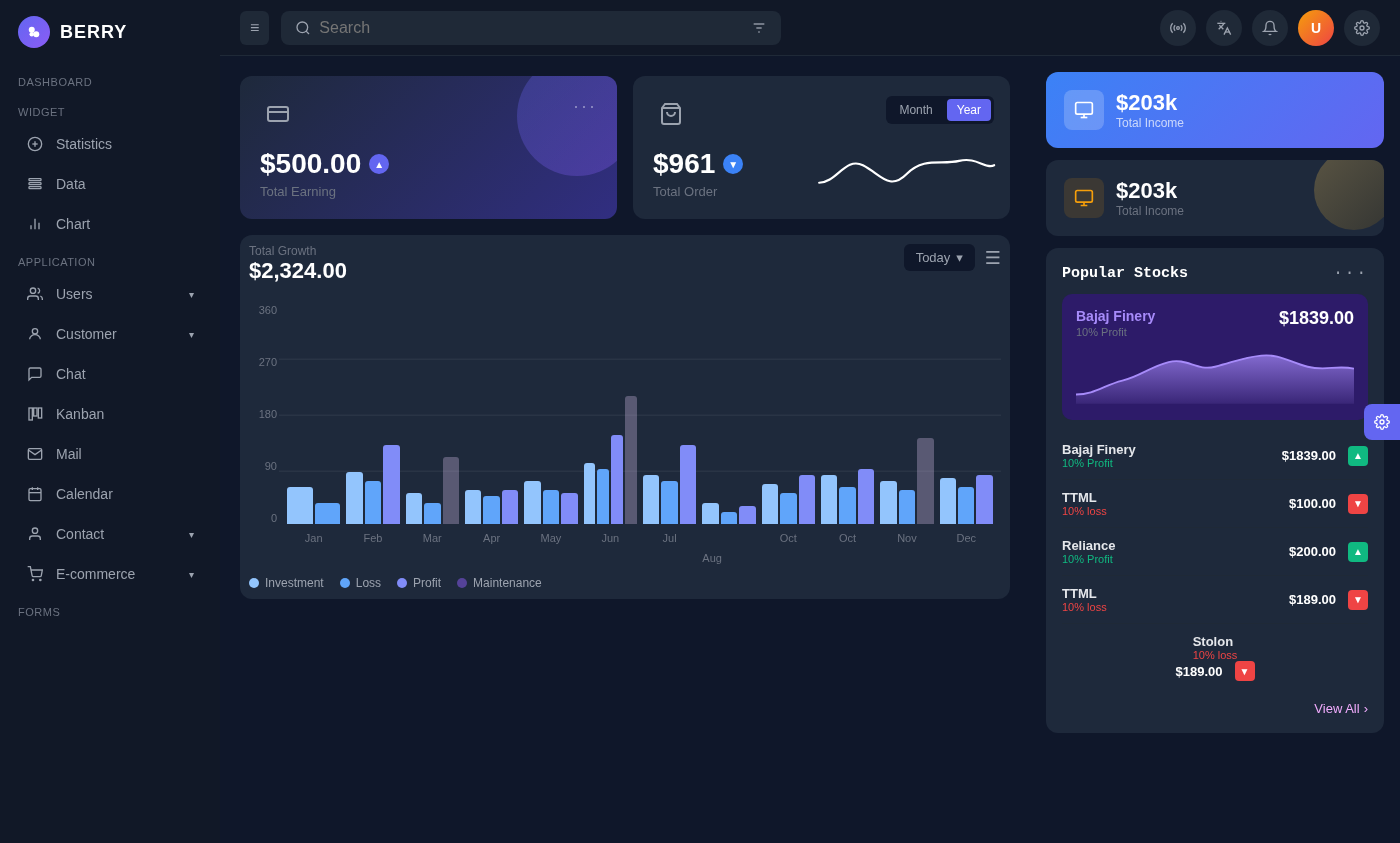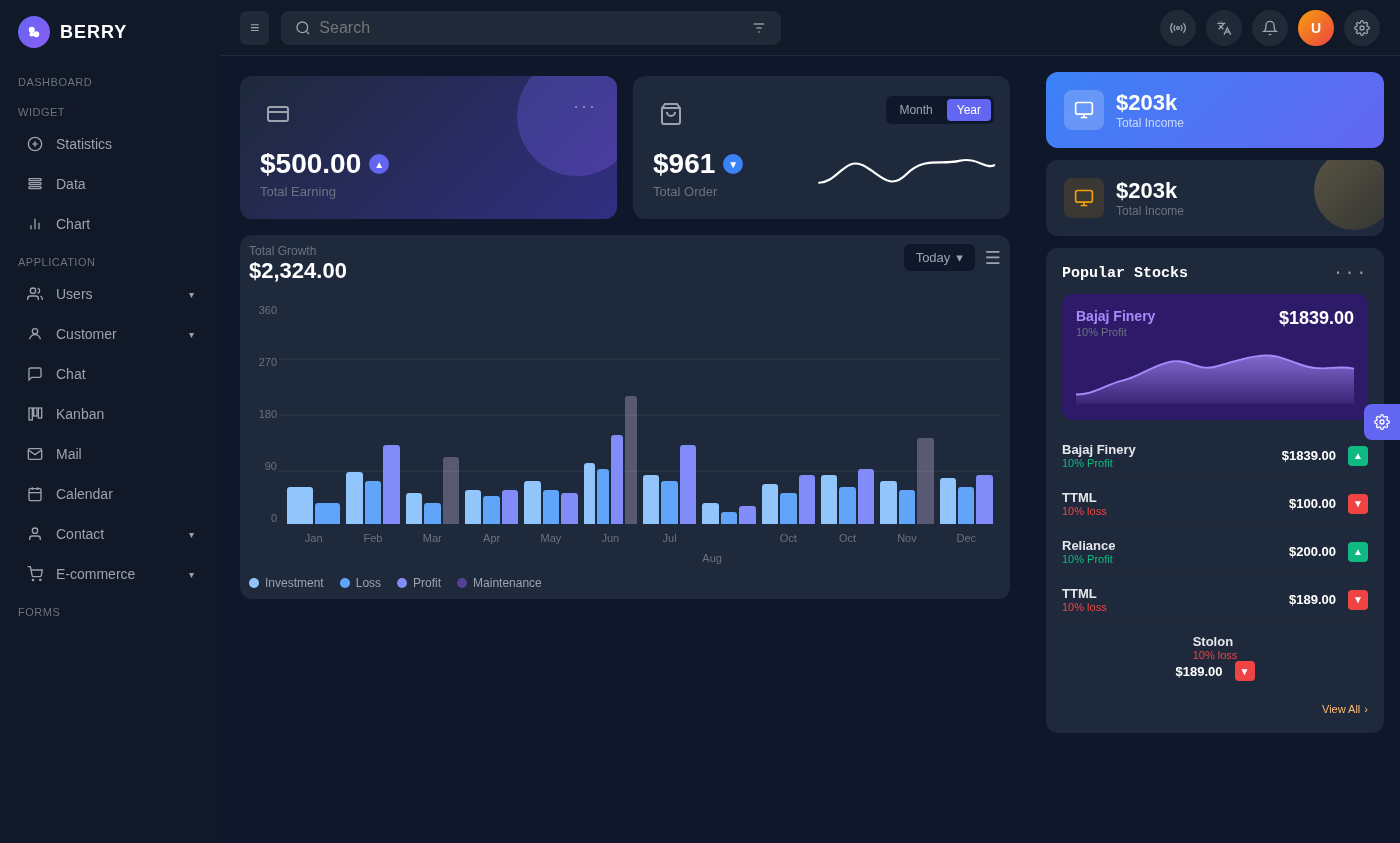--- a/index.html
+++ b/index.html
@@ -84,21 +84,21 @@
     .stock-chart-area { height: 60px; margin-top: 8px; }
     .stock-row { display: flex; justify-content: space-between; align-items: center; padding: 10px 0; border-bottom: 1px solid #1f2937; }
     .stock-row:last-child { border-bottom: none; flex-direction: column; }
     .stock-name { font-size: 13px; font-weight: 600; color: #e5e7eb; }
     .stock-change-profit { font-size: 11px; color: #10b981; }
     .stock-change-loss { font-size: 11px; color: #ef4444; }
     .stock-value { font-size: 13px; font-weight: 600; color: white; }
     .stock-badge-up { background: #10b981; color: white; width: 20px; height: 20px; border-radius: 4px; display: flex; align-items: center; justify-content: center; font-size: 10px; margin-left: 6px; }
     .stock-badge-down { background: #ef4444; color: white; width: 20px; height: 20px; border-radius: 4px; display: flex; align-items: center; justify-content: center; font-size: 10px; margin-left: 6px; }
     .view-all { text-align: right; margin-top: 8px; }
-    .view-all a { color: #fdba74; font-size: 11px; text-decoration: none; display: inline-flex; align-items: center; gap: 4px; cursor: pointer; }
+    .view-all a { color: #f0abfc; font-size: 13px; text-decoration: none; display: inline-flex; align-items: center; gap: 4px; cursor: pointer; }
   </style>
 </head>
 <body>
 
 <div class="sidebar">
   <div class="sidebar-logo">
     <div class="logo-icon">
       <svg width="18" height="18" viewBox="0 0 24 24" fill="white">
           <circle cx="9" cy="9" r="4"></circle>
           <circle cx="15" cy="15" r="4"></circle>

